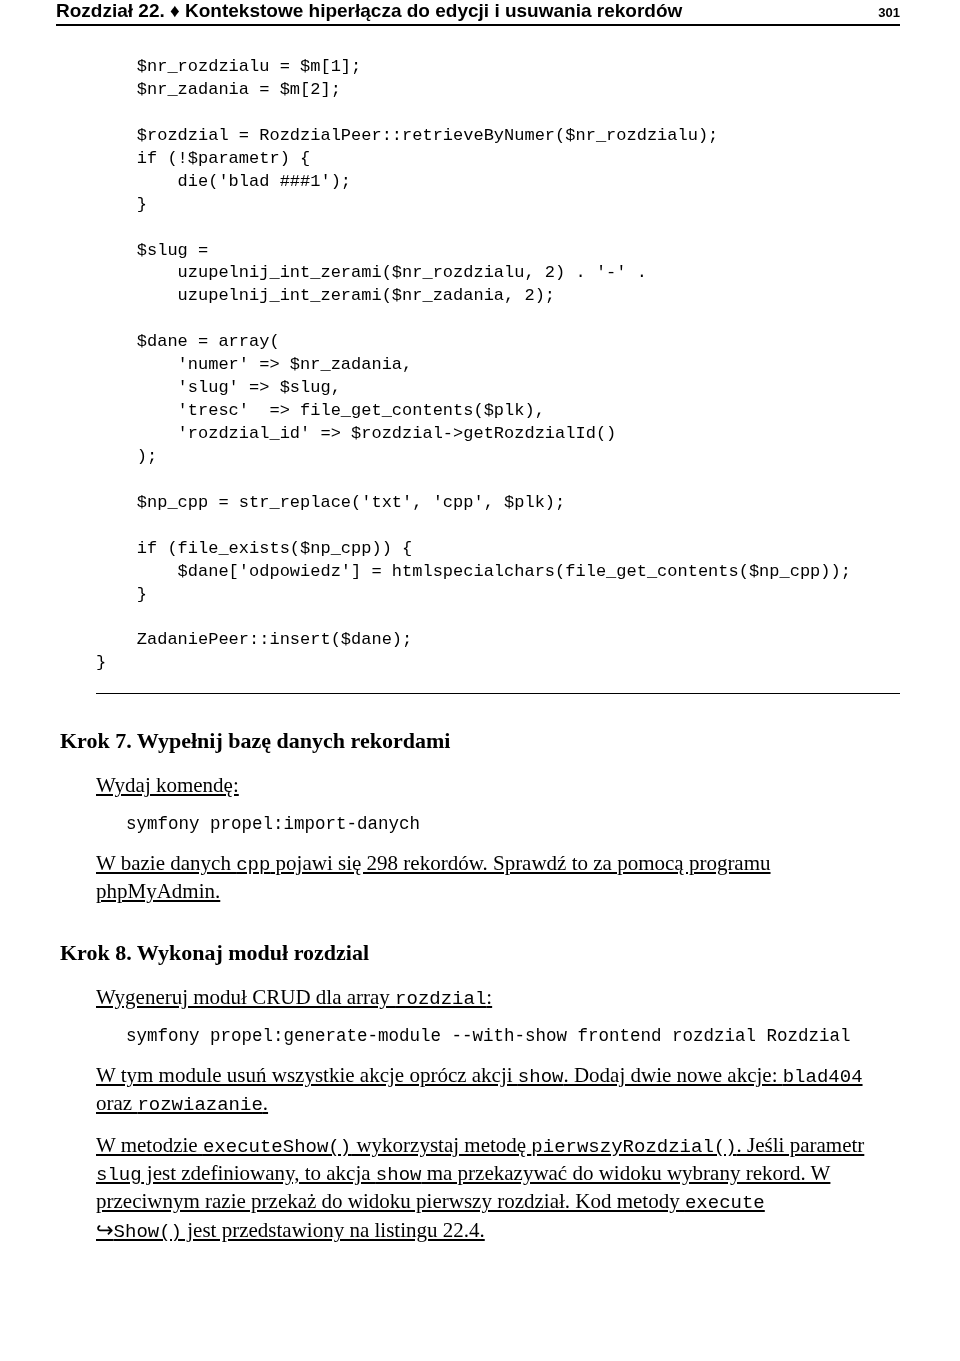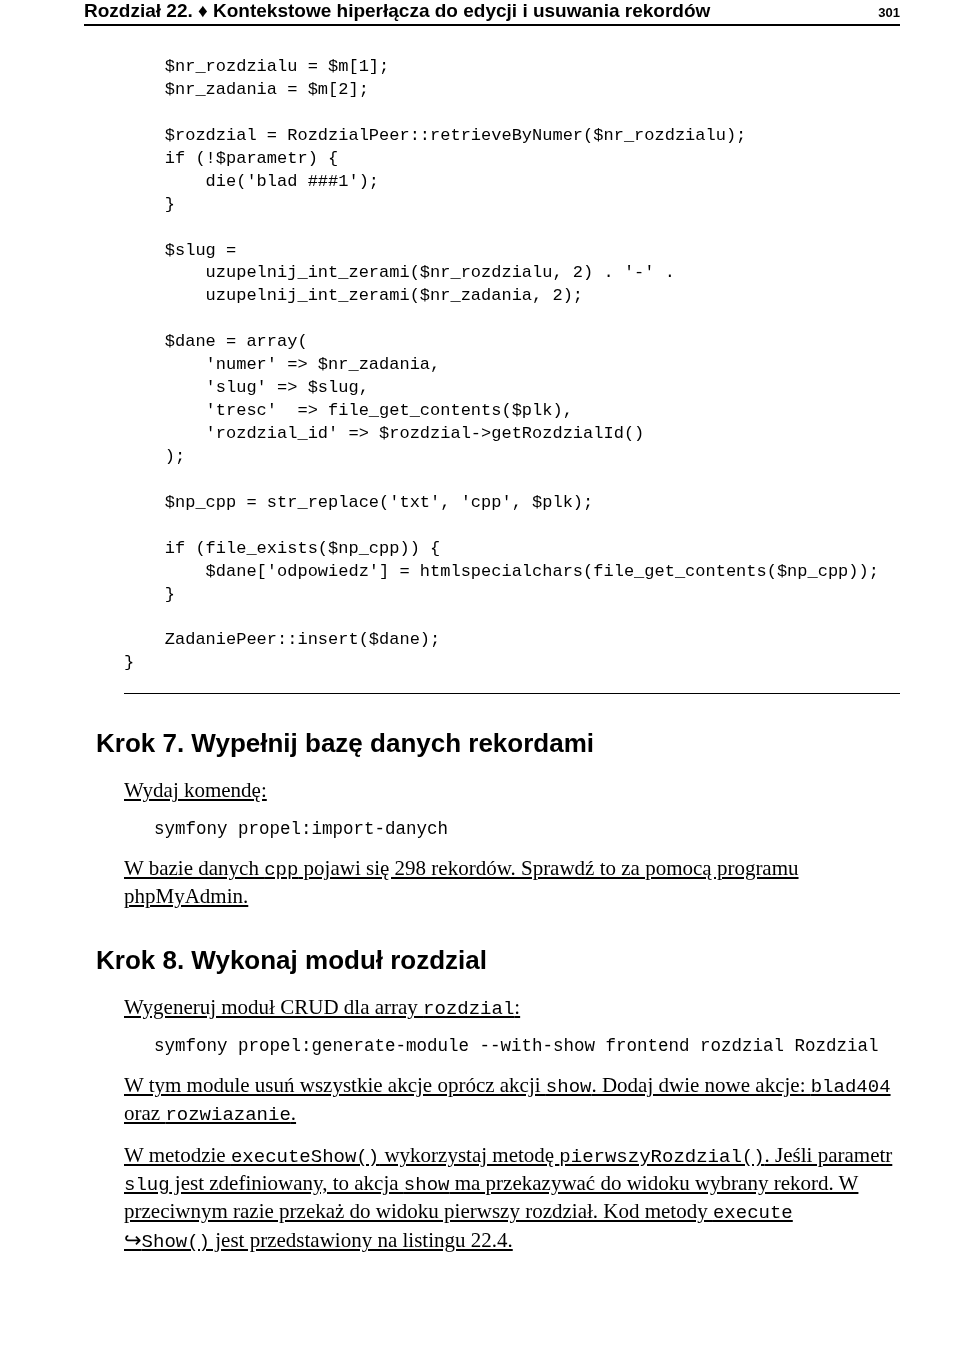--- a/index.html
+++ b/index.html
@@ -4,21 +4,21 @@
 <style>
   body {
     margin: 0;
     padding: 0;
     background: #fff;
     font-family: "Times New Roman", Times, serif;
     color: #000;
     width: 960px;
   }
   .page {
-    padding: 0 60px 40px 84px;
+    padding: 0 60px 40px 56px;
     box-sizing: border-box;
   }
   .header-row {
     display: flex;
     justify-content: space-between;
     align-items: baseline;
     border-bottom: 2px solid #000;
     padding-bottom: 2px;
     margin-bottom: 30px;
   }
@@ -35,24 +35,24 @@
   .code-block {
     font-family: "Courier New", Courier, monospace;
     font-size: 17px;
     line-height: 1.35;
     white-space: pre;
     margin: 0 0 18px 40px;
     border-bottom: 1.5px solid #000;
     padding-bottom: 18px;
   }
   h2.step {
-    font-family: Liberation Sans, sans-serif;
+    font-family: Liberation Serif, serif;
     font-weight: bold;
-    font-size: 26px;
-    margin: 34px 0 18px 12px;
+    font-size: 22px;
+    margin: 34px 0 18px 4px;
   }
   p.body {
     font-family: "Times New Roman", Times, serif;
     font-size: 21px;
     line-height: 1.32;
     margin: 14px 0 14px 40px;
     text-decoration: underline;
   }
   .cmd {
     font-family: "Courier New", Courier, monospace;

